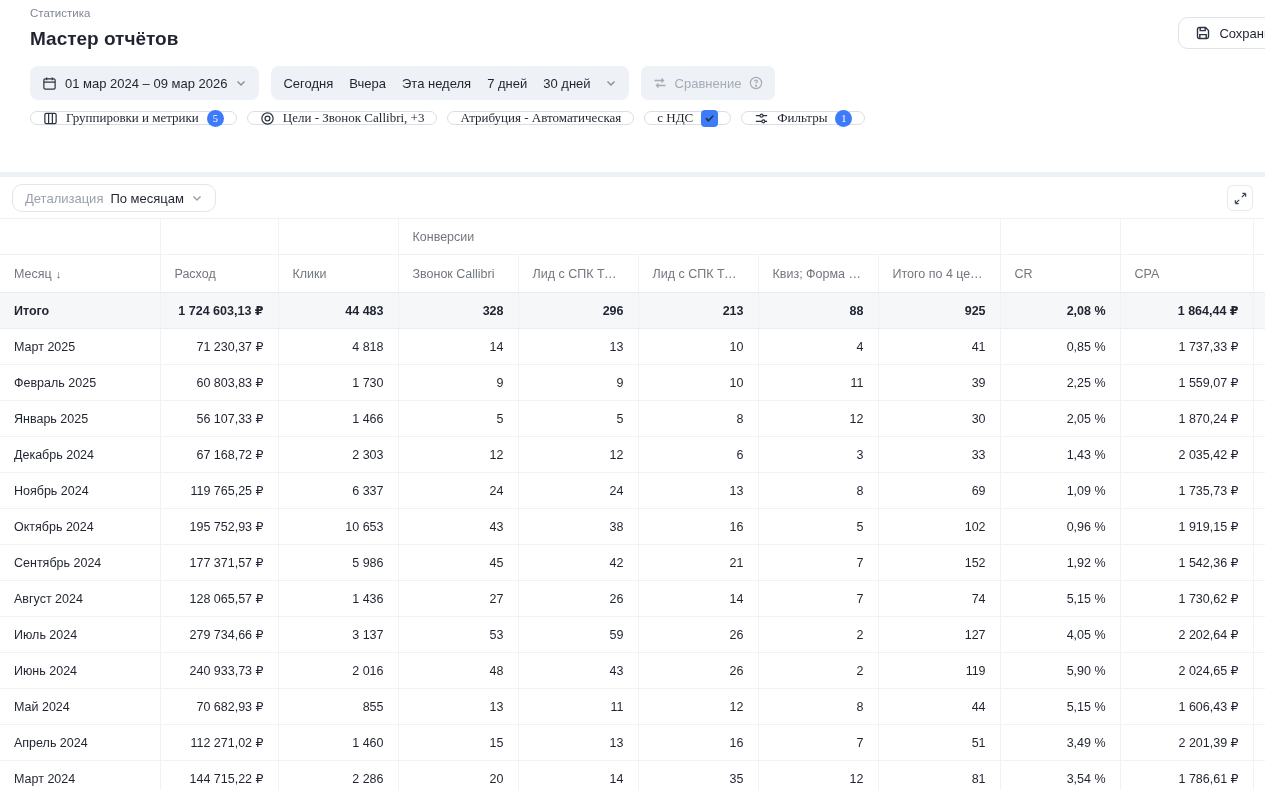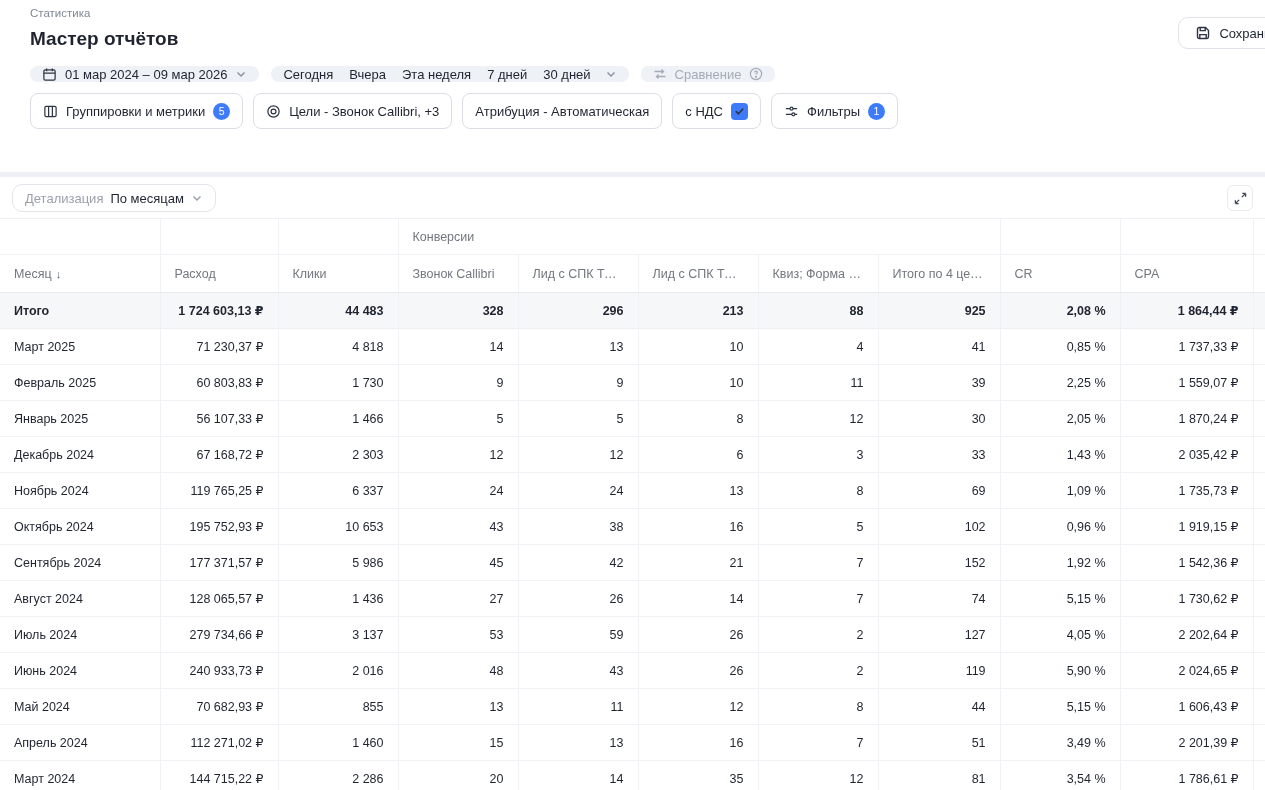--- a/index.html
+++ b/index.html
@@ -22,35 +22,35 @@
     background:#fff; border:1px solid #dfe2e8; border-radius:10px;
     font-size:13px; color:#1f2430; cursor:pointer;
   }
   .save-btn svg { stroke:#2c3442; }
 
   .filters-row1 { display:flex; align-items:center; gap:12px; margin-top:15px; padding-left:0; }
   .filters-row2 { display:flex; align-items:center; gap:10px; margin-top:11px; }
 
   .gpill {
     display:inline-flex; align-items:center; gap:8px;
-    height:16px; padding:0 12px; border-radius:8px;
+    height:34px; padding:0 12px; border-radius:8px;
     background:#eef1f5; font-size:13px; color:#1f2430; cursor:pointer;
   }
   .gpill .chev { color:#8b93a1; }
   .qr-group { gap:0; padding:0 12px; }
   .qr-item { padding:0 8px; cursor:pointer; }
   .qr-item:first-child { padding-left:0; }
   .compare-pill { color:#a4acb7;border-radius:7px; }
   .compare-pill svg { stroke:#a4acb7; }
 
   .wpill {
     display:inline-flex; align-items:center; gap:8px;
-    height:36px; padding:0 12px; border-radius:8px;
+    height:14px; padding:0 12px; border-radius:8px;
     background:#fff; border:1px solid #dbdee4;
-    font-size:13px; color:#1f2430; cursor:pointer;
+    font-size:13px; color:#1f2430; cursor:pointer;font-family:Liberation Serif, serif;
   }
   .wpill svg { stroke:#2c3442; }
   .badge {
     min-width:17px; height:17px; border-radius:50%;
     background:#3e7bfa; color:#fff; font-size:10.5px; line-height:17px;
     display:inline-flex; align-items:center; justify-content:center; padding:0 2px;
   }
   .checkbox {
     width:17px; height:17px; border-radius:4px; background:#3e7bfa;
     display:inline-flex; align-items:center; justify-content:center;

